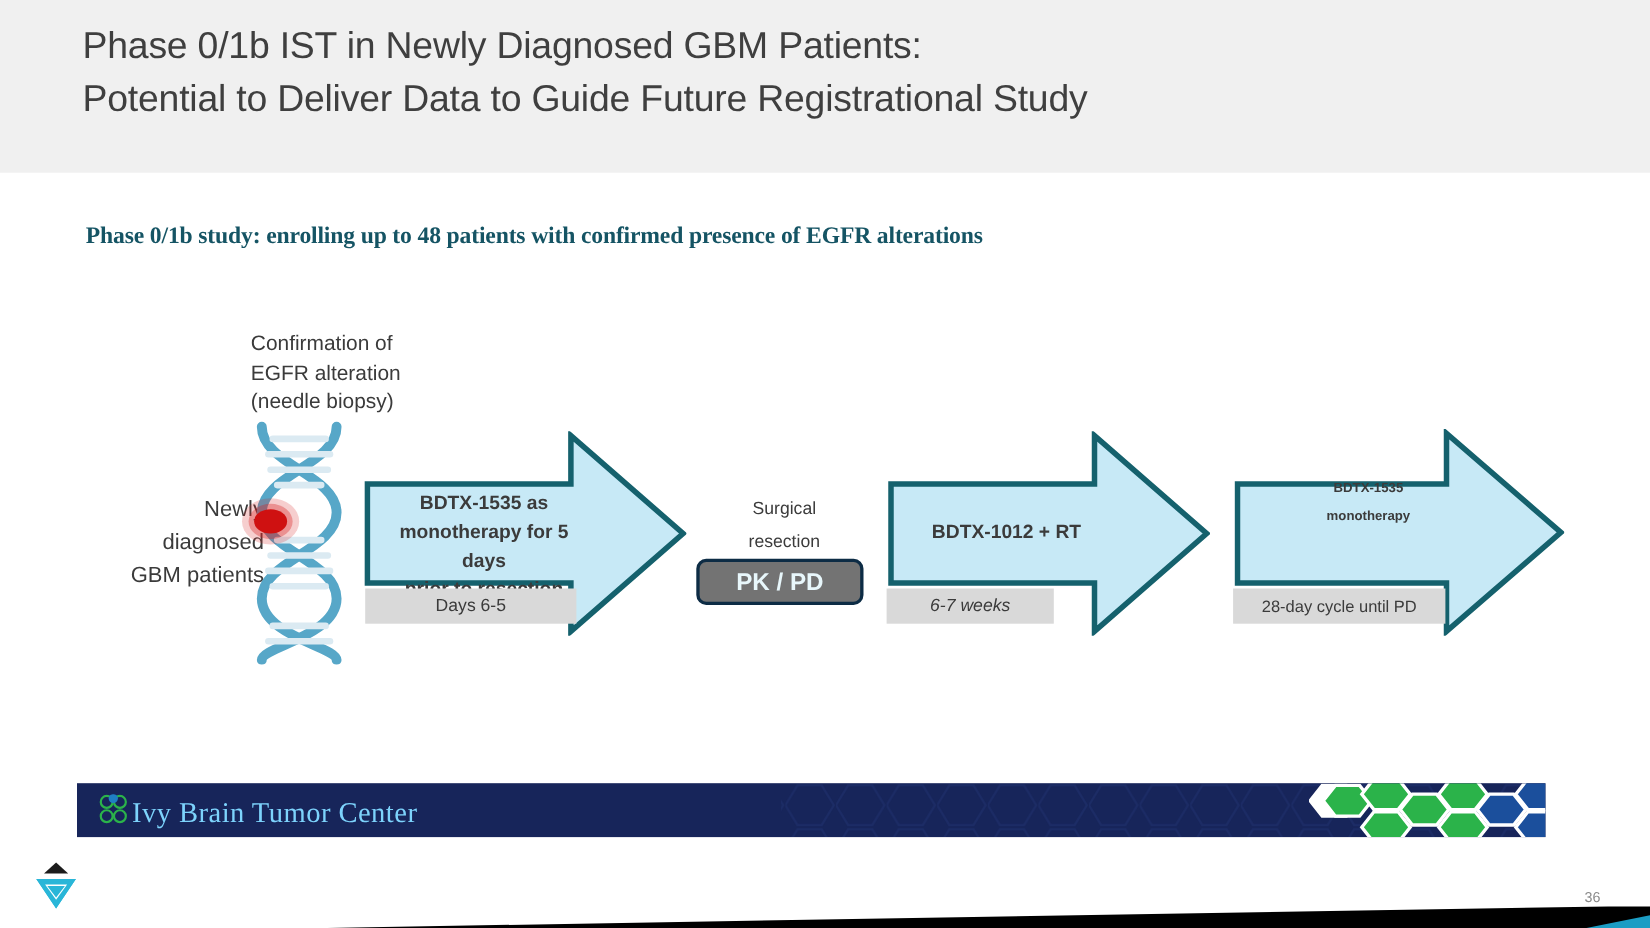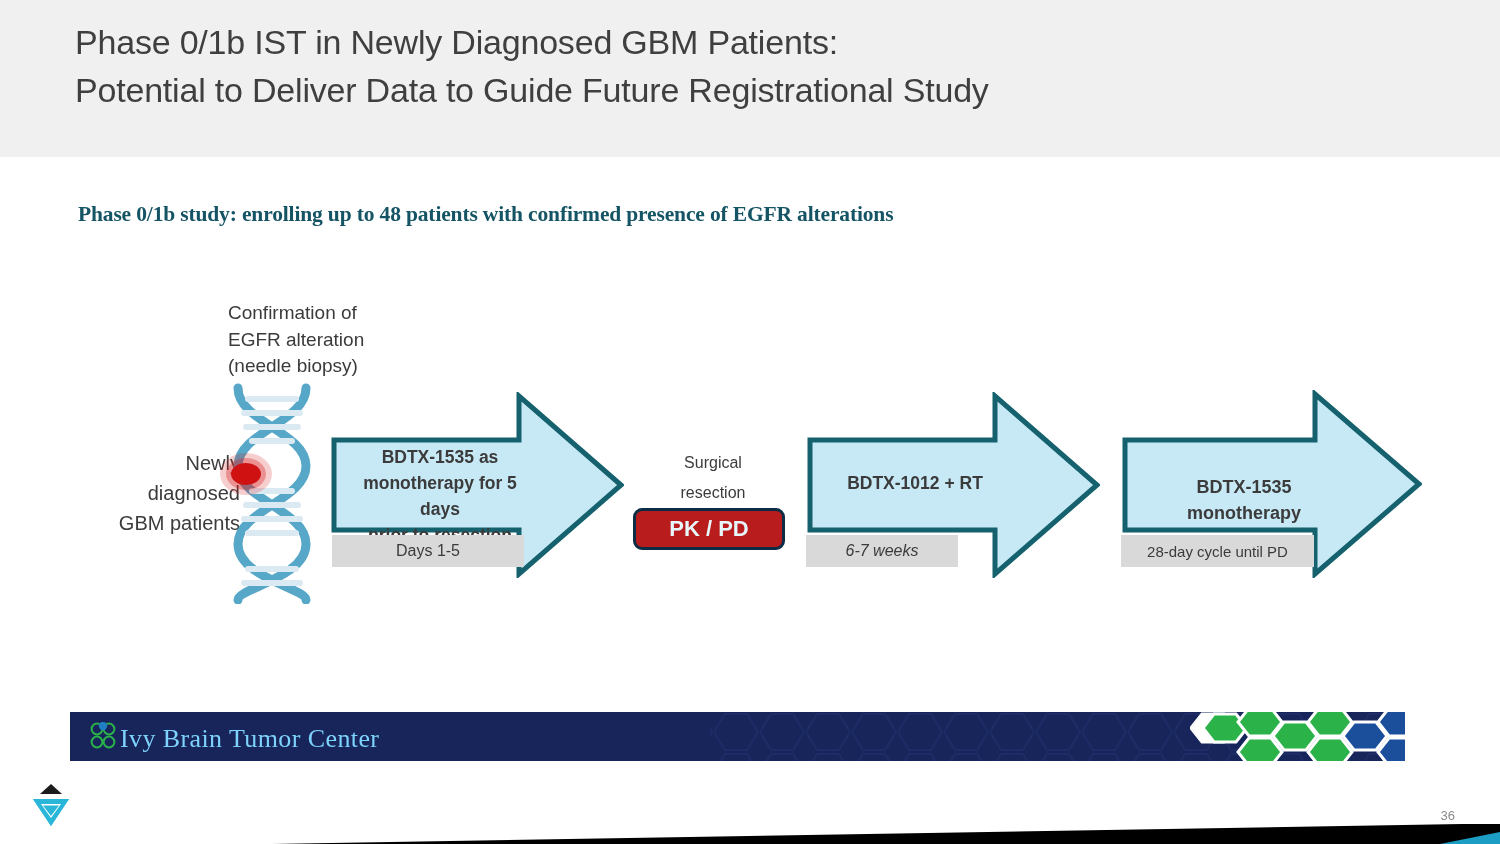--- a/index.html
+++ b/index.html
@@ -109,21 +109,21 @@
     text-align: center;
     font-size: 16px;
     line-height: 30px;
     color: #3b3b3b;
     white-space: pre-line;
   }
   #pkpd-button {
     position: absolute;
     left: 633px; top: 508px;
     width: 152px; height: 42px;
-    background: #b91c1c;
+    background: #737373;
     border: 3px solid #0d2c45;
     border-radius: 9px;
     box-sizing: border-box;
     display: flex;
     align-items: center;
     justify-content: center;
     color: #e8f7fb;
     font-size: 22px;
     font-weight: bold;
   }
@@ -234,40 +234,40 @@
 </div>
 
 <div class="flow-arrow" style="left:331px; top:392px;">
   <svg viewBox="0 0 293 186" width="293" height="186" aria-hidden="true">
     <polygon points="3,48 188,48 188,4 290,93 188,182 188,138 3,138" fill="#c7e9f6" stroke="#15616d" stroke-width="5" stroke-linejoin="miter"></polygon>
   </svg>
 </div>
 <div class="arrow-text" style="top:444px; width:190px; left:345px; font-size:17.5px; line-height:26px;">BDTX-1535 as
 monotherapy for 5 days
 prior to resection</div>
-<div class="duration-box" style="left:332px; top:535px; width:192px;">Days 1-5</div>
+<div class="duration-box" style="left:332px; top:535px; width:192px;">Days 6-5</div>
 
 <div id="surgical-label">Surgical
 resection</div>
 <div id="pkpd-button">PK / PD</div>
 
 <div class="flow-arrow" style="left:807px; top:392px;">
   <svg viewBox="0 0 293 186" width="293" height="186" aria-hidden="true">
     <polygon points="3,48 188,48 188,4 290,93 188,182 188,138 3,138" fill="#c7e9f6" stroke="#15616d" stroke-width="5" stroke-linejoin="miter"></polygon>
   </svg>
 </div>
 <div class="arrow-text" style="top:470px; width:190px; left:820px; font-size:17.5px; line-height:26px;">BDTX-1012 + RT</div>
 <div class="duration-box" style="left:806px; top:535px; width:152px;font-style:italic;">6-7 weeks</div>
 
 <div class="flow-arrow" style="left:1122px; top:390px;">
   <svg viewBox="0 0 300 188" width="300" height="188" aria-hidden="true">
     <polygon points="3,50 193,50 193,4 297,94 193,184 193,140 3,140" fill="#c7e9f6" stroke="#15616d" stroke-width="5" stroke-linejoin="miter"></polygon>
   </svg>
 </div>
-<div class="arrow-text" style="top:474px; width:196px; left:1146px; font-size:18px; line-height:26px;">BDTX-1535
+<div class="arrow-text" style="top:430px; width:196px; left:1146px; font-size:12px; line-height:26px;">BDTX-1535
 monotherapy</div>
 <div class="duration-box" style="left:1121px; top:535px; width:193px; font-size:15px;">28-day cycle until PD</div>
 
 <div id="ivy-banner">
   <svg class="hexpattern" viewBox="0 0 1335 49" preserveAspectRatio="none" aria-hidden="true">
     <defs>
       <pattern id="hexp" width="46" height="40" patternUnits="userSpaceOnUse">
         <polygon points="11,2 33,2 44,20 33,38 11,38 0,20" fill="none" stroke="#223370" stroke-width="2"></polygon>
       </pattern>
     </defs>

